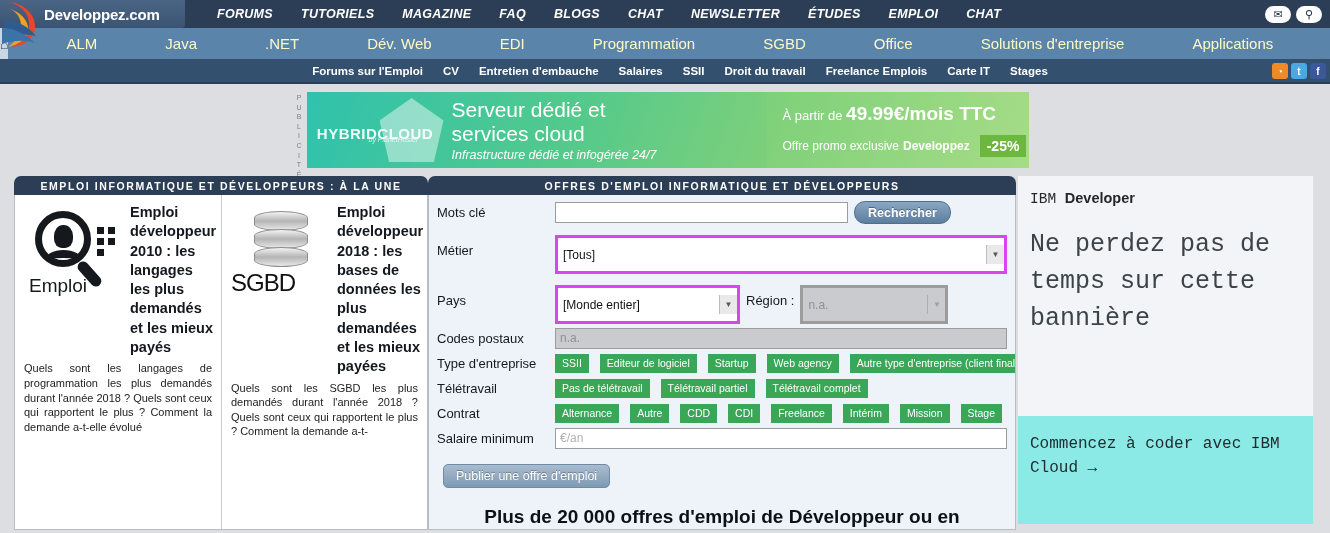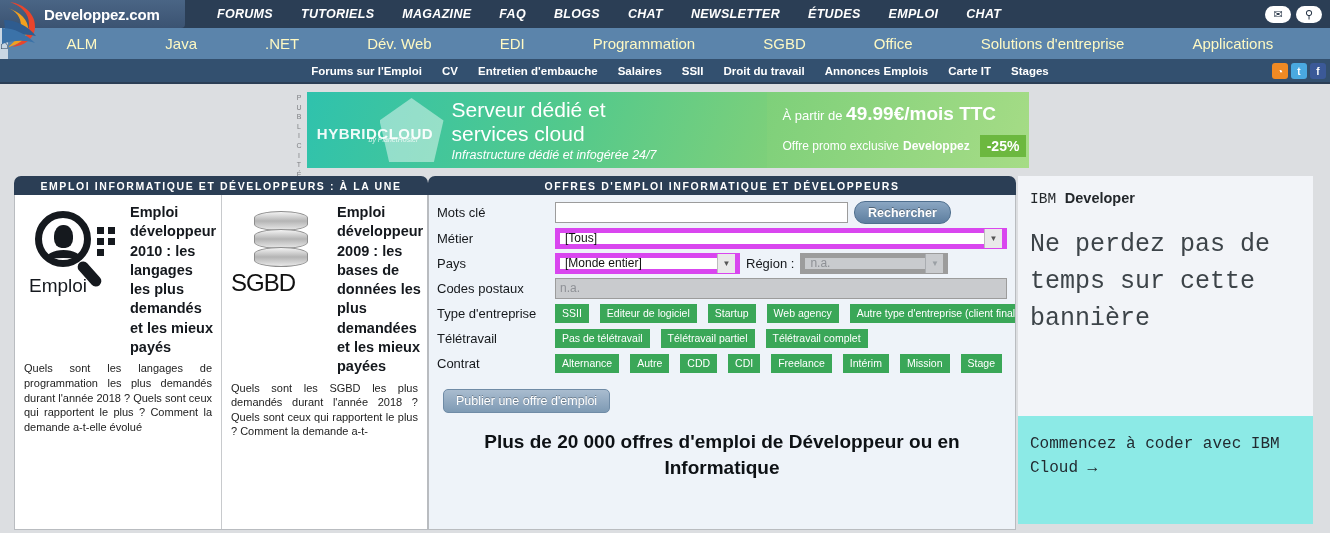--- a/index.html
+++ b/index.html
@@ -344,28 +344,29 @@
     padding: 0 13px;
     font-size: 12.5px;
     color: #ffffff;
     font-weight: bold;
     text-shadow: 0 -1px 0 rgba(0,0,0,.35);
     background: linear-gradient(to bottom,#8aa6c2,#5d7e9f);
     border: 1px solid #4f6f8e;
     border-radius: 11px;
   }
   .sel {
-    height: 21px;
-    border: 5px solid #d946ef;
+    height: 39px;
+    border: 3px solid #d946ef;
     background: #ffffff;
     font-size: 12px;
     color: #111;
     display: flex; align-items: center;
     padding-left: 5px;
     position: relative;
+    margin-top: 8px;
   }
   .sel .cap { flex: 1; }
   .sel .arrow {
     width: 18px; height: 19px;
     background: #e9e9e9;
     border-left: 1px solid #bcbcbc;
     display: flex; align-items: center; justify-content: center;
     font-size: 8px; color: #555;
   }
   .sel.disabled { background: #c9cbce; color: #8e9196; border-color: #9c9c9c; }
@@ -489,21 +490,21 @@
 </div>
 
 <div class="nav3">
   <div class="nav3-inner">
     <a>Forums sur l'Emploi</a>
     <a>CV</a>
     <a>Entretien d'embauche</a>
     <a>Salaires</a>
     <a>SSII</a>
     <a>Droit du travail</a>
-    <a>Annonces Emplois</a>
+    <a>Freelance Emplois</a>
     <a>Carte IT</a>
     <a>Stages</a>
   </div>
   <div class="social">
     <div class="soc soc-rss">◔</div>
     <div class="soc soc-tw">t</div>
     <div class="soc soc-fb">f</div>
   </div>
 </div>
 
@@ -566,21 +567,21 @@
       <div class="news-card nc-right">
         <div class="news-top">
           <div class="news-thumb">
             <div class="ico-sgbd">
               <div class="db-cyl" style="top:8px"></div>
               <div class="db-cyl" style="top:26px"></div>
               <div class="db-cyl" style="top:44px"></div>
               <div class="word">SGBD</div>
             </div>
           </div>
-          <div class="news-title">Emploi développeur 2009 : les bases de données les plus demandées et les mieux payées</div>
+          <div class="news-title">Emploi développeur 2018 : les bases de données les plus demandées et les mieux payées</div>
         </div>
         <div class="news-body">Quels sont les SGBD les plus demandés durant l'année 2018 ? Quels sont ceux qui rapportent le plus ? Comment la demande a-t-</div>
       </div>
 
     </div>
   </div>
 
   <div class="col-mid">
     <div class="panel-head">OFFRES D'EMPLOI INFORMATIQUE ET DÉVELOPPEURS</div>
     <div class="mid-body">
@@ -652,20 +653,26 @@
           <span class="tag">Autre</span>
           <span class="tag">CDD</span>
           <span class="tag">CDI</span>
           <span class="tag">Freelance</span>
           <span class="tag">Intérim</span>
           <span class="tag">Mission</span>
           <span class="tag">Stage</span>
         </div>
       </div>
 
+      <div class="frow">
+        <div class="flabel">Salaire minimum</div>
+        <div class="fctl">
+          <input class="txt sal" placeholder="€/an" style="">
+        </div>
+      </div>
 
       <button class="btn-publish">Publier une offre d'emploi</button>
 
       <div class="headline">Plus de 20 000 offres d'emploi de Développeur ou en Informatique</div>
 
     </div>
   </div>
 
   <div class="col-right">
     <div class="ibm-top">

